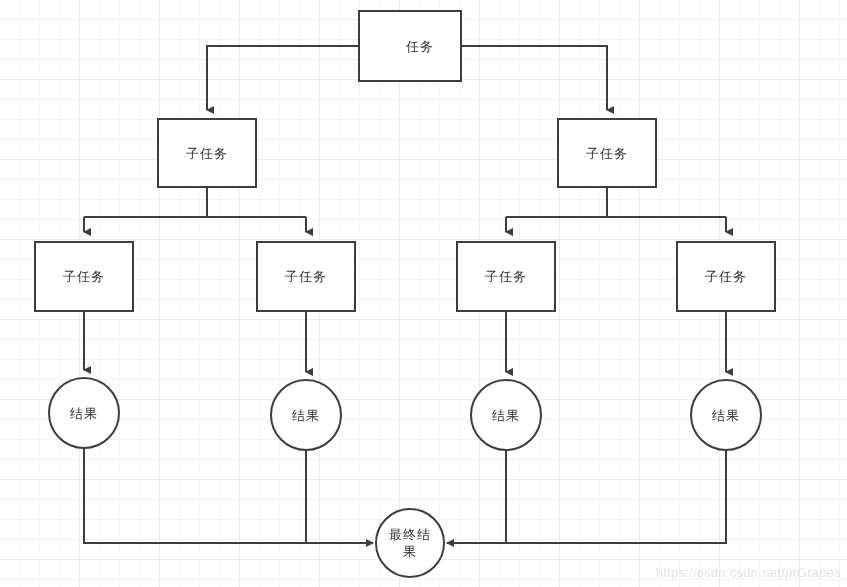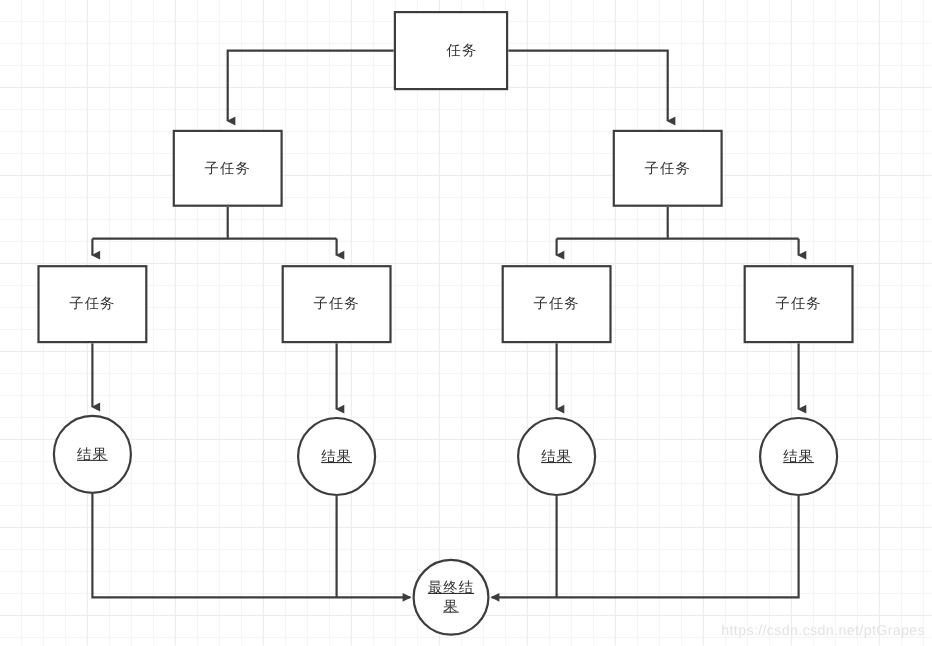--- a/index.html
+++ b/index.html
@@ -49,21 +49,20 @@
     font-size: 13px;
     line-height: 17px;
     letter-spacing: 1px;
     z-index: 2;
   }
   .node.rect {
     border-radius: 0;
   }
   .node.circle {
     border-radius: 50%;
-    text-decoration: underline;
   }
   .node.final {
     font-size: 13px;
     padding: 0 8px;
   }
   .watermark {
     position: absolute;
     right: 6px;
     bottom: 7px;
     font-size: 13px;

